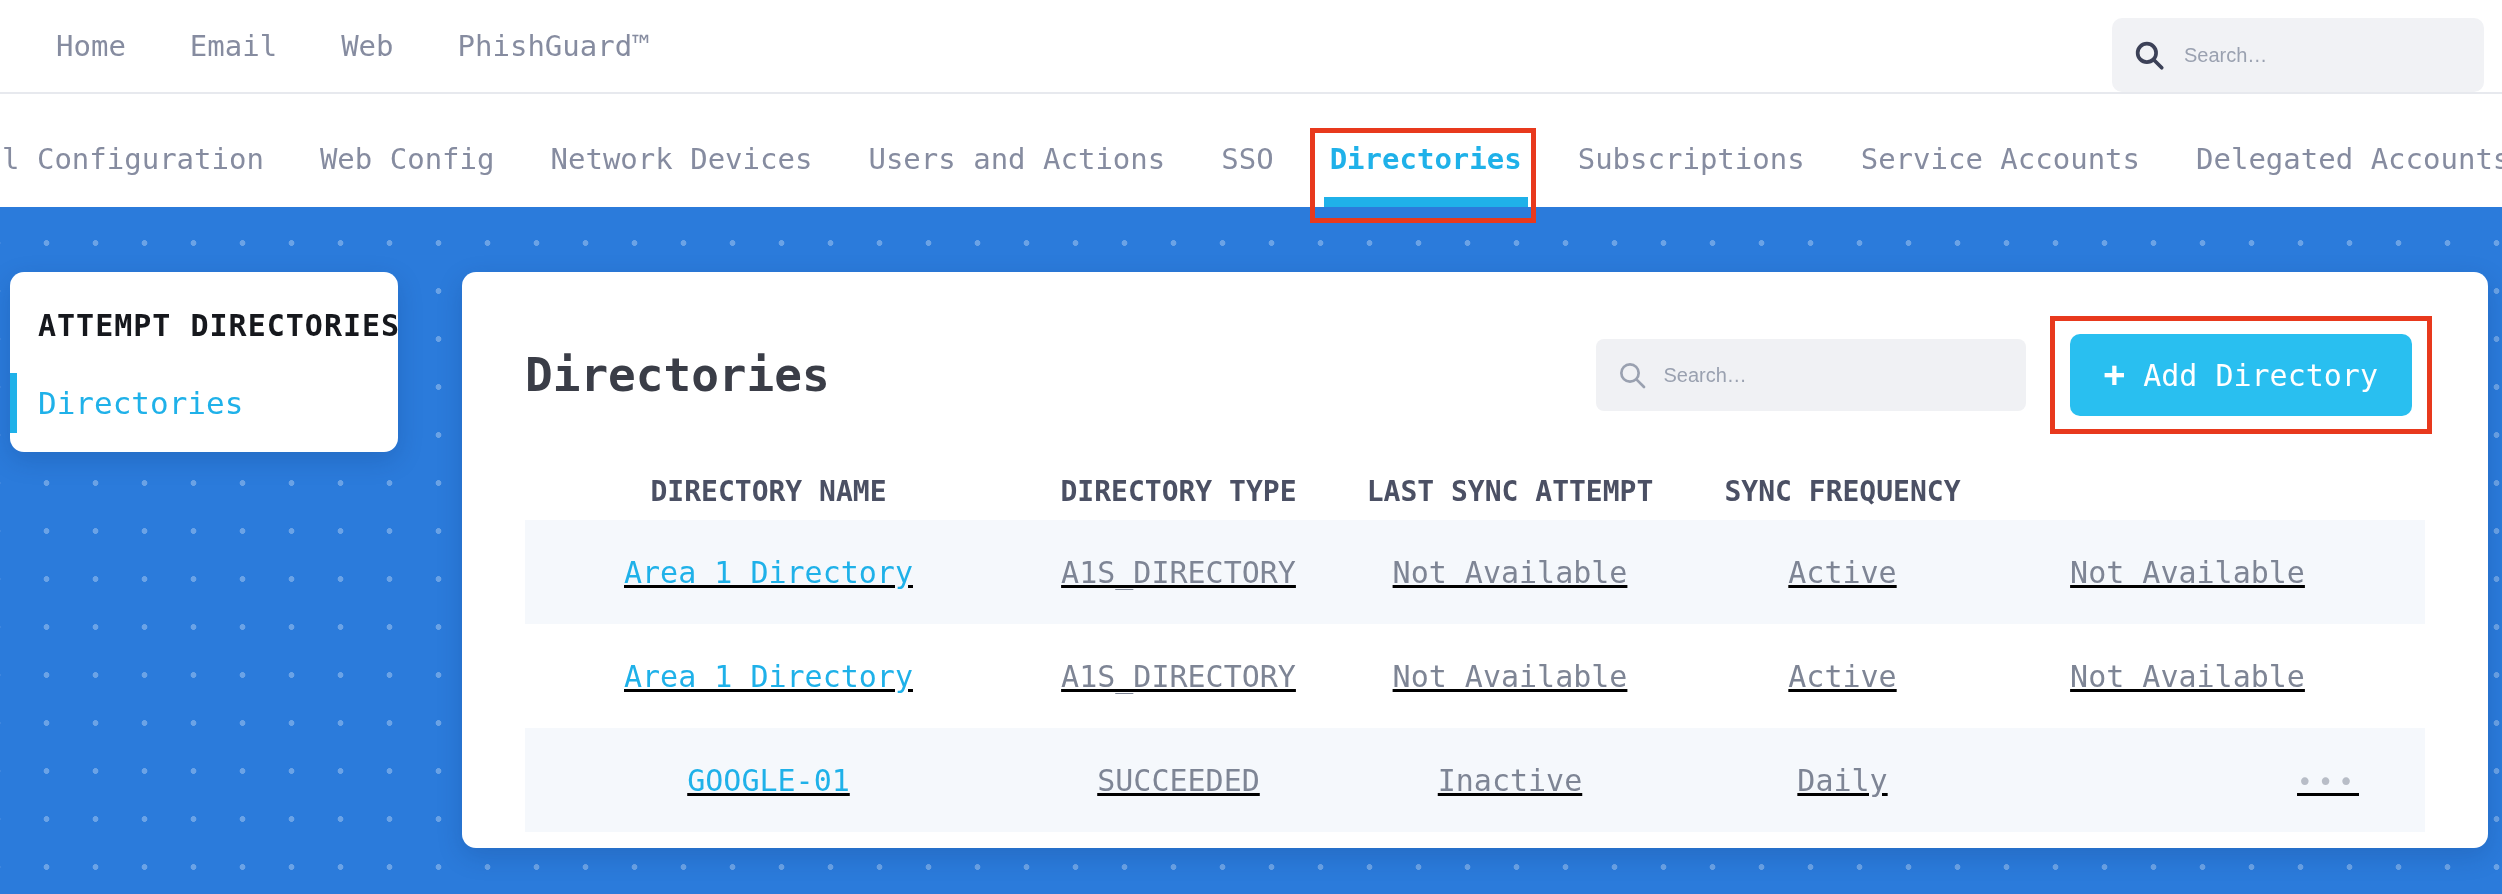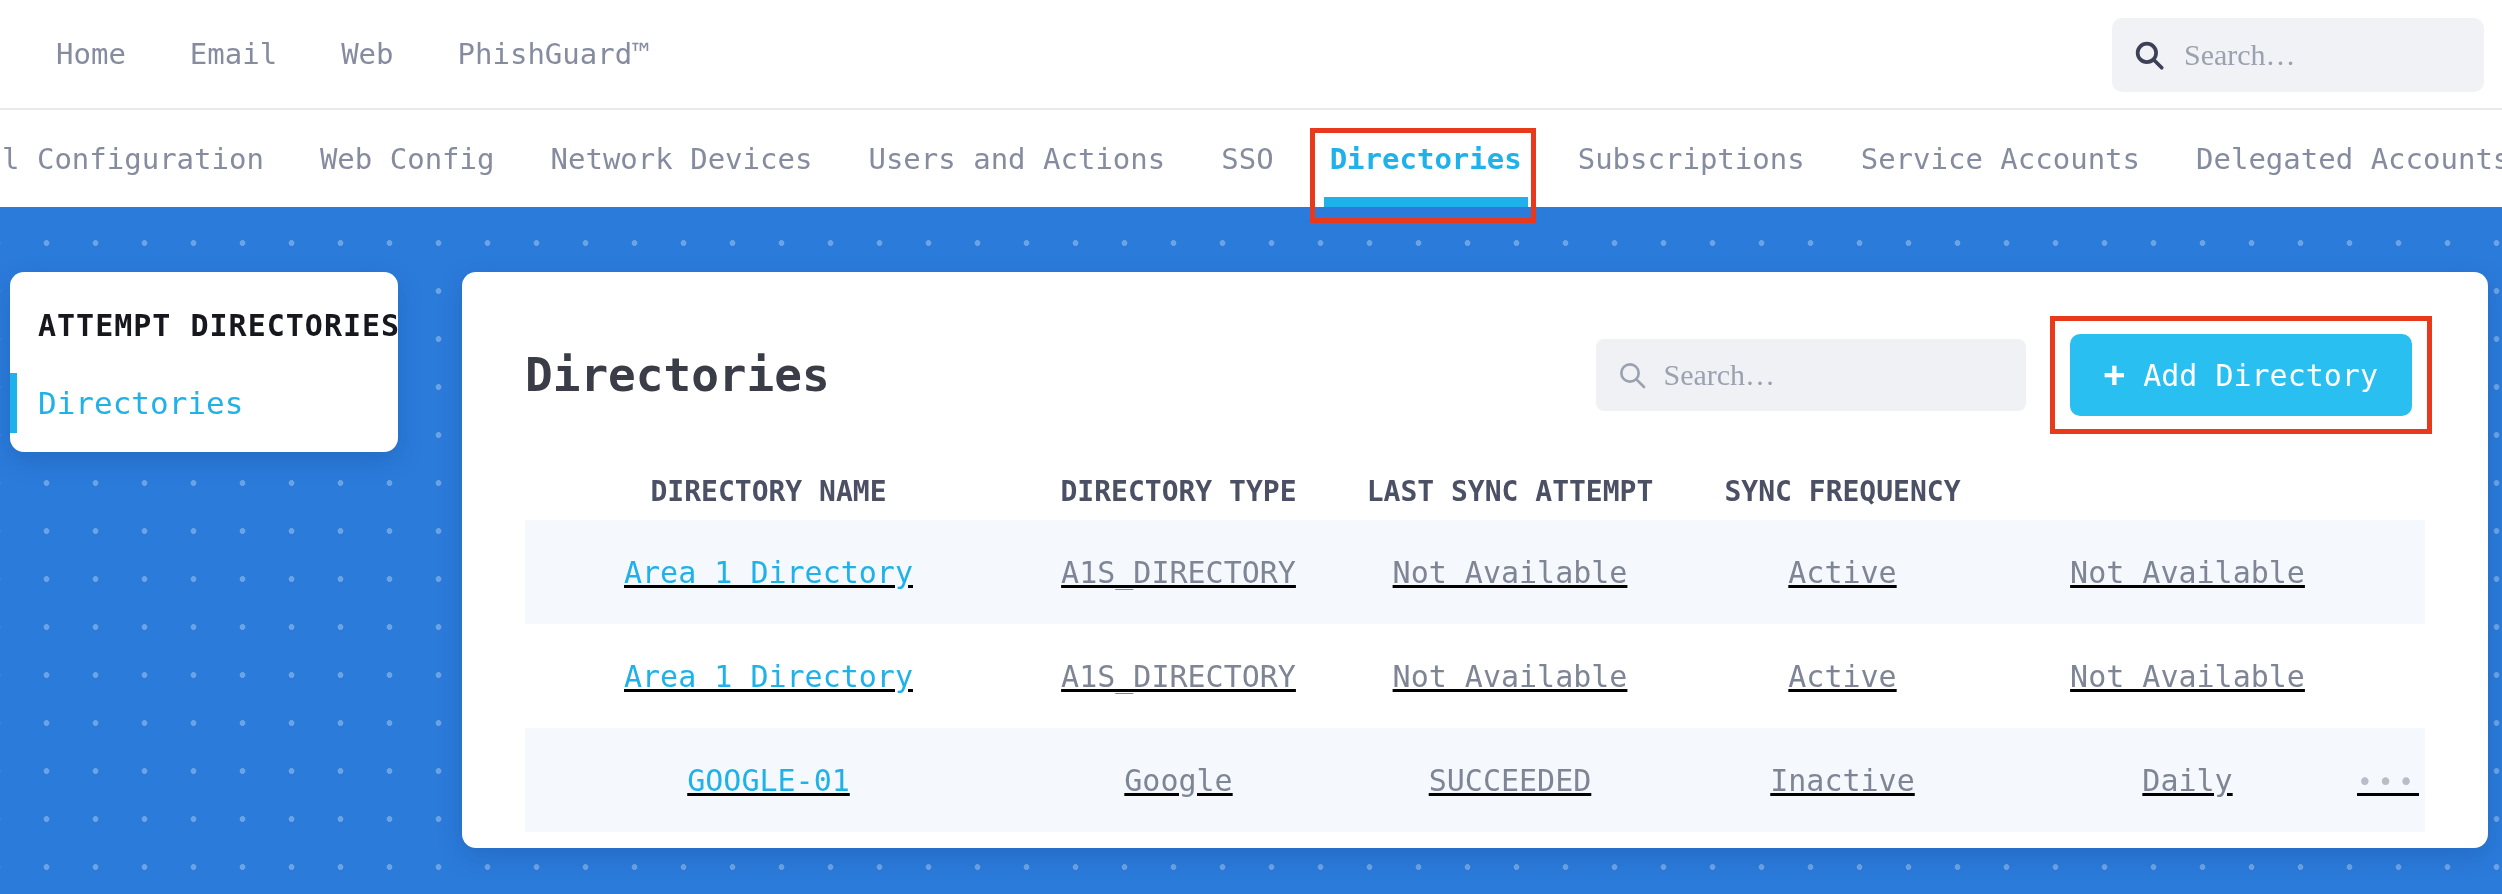--- a/index.html
+++ b/index.html
@@ -6,28 +6,28 @@
     --background_blue:#2b7bdb; --background_dot:#6aa2e6; --accent_cyan:#1fb1e9;
     --button_cyan:#29bff0; --annotation_red:#e8391d; --nav_text:#868ca0;
     --table_header_text:#4b5064; --table_cell_text:#7e8595; --title_text:#3a3d47;
   }
   *{box-sizing:border-box; margin:0; padding:0;}
   html,body{width:2502px; height:894px; overflow:hidden;}
   body{font-family:"DejaVu Sans Mono","Liberation Mono",monospace; background:#fff;}
   .screen{position:relative; width:2502px; height:894px; overflow:hidden;}
 
   
-  .topnav{position:absolute; left:0; top:0; width:2502px; height:110px; background:#fff;
+  .topnav{position:absolute; left:0; top:0; width:2502px; height:94px; background:#fff;
           border-bottom:2px solid #e7e9ee; display:flex; align-items:center; z-index:6;}
   .topnav-items{display:flex; align-items:center; gap:64px; padding-left:56px;}
   .topnav-item{color:var(--nav_text); font-size:29px; text-decoration:none; cursor:pointer; white-space:nowrap;}
   .searchbox{display:flex; align-items:center; background:#f1f2f5; border-radius:10px;}
   .searchbox svg{flex:0 0 auto;}
-  .searchbox input{border:none; outline:none; background:transparent; font-family:Liberation Serif, serif;
-                   font-size:30px; color:#701a75; width:100%;}
+  .searchbox input{border:none; outline:none; background:transparent; font-family:Liberation Sans, sans-serif;
+                   font-size:20px; color:#701a75; width:100%;}
   .searchbox input::placeholder{color:#9aa1b0;}
   .topsearch{position:absolute; right:18px; top:18px; width:372px; height:74px; padding:0 20px; gap:18px;}
 
   
   .subnav{position:absolute; left:0; top:110px; width:2502px; height:97px; background:#fff;
           display:flex; align-items:center; gap:56px; padding-left:2px; z-index:5; overflow:visible;}
   .subnav-item{color:var(--nav_text); font-size:29px; white-space:nowrap; cursor:pointer;
                height:100%; display:flex; align-items:center; position:relative;}
   .subnav-item.active{color:var(--accent_cyan); font-weight:bold;}
   .tab-underline{position:absolute; left:-6px; right:-6px; bottom:0; height:10px; background:var(--accent_cyan);}
@@ -172,21 +172,20 @@
           <div class="trow tbody-row">
     <span class="cell name">Area 1 Directory</span>
     <span class="cell">A1S_DIRECTORY</span>
     <span class="cell">Not Available</span>
     <span class="cell">Active</span>
     <span class="cell">Not Available</span>
     <span class="cell actions"></span>
   </div>
           <div class="trow tbody-row tint">
     <span class="cell name">GOOGLE-01</span>
-    <span class="cell">Google</span>
     <span class="cell">SUCCEEDED</span>
     <span class="cell">Inactive</span>
     <span class="cell">Daily</span>
     <span class="cell actions"><span class="ellipsis">•••</span></span>
   </div>
         </div>
     </div>
   </main>
 
 </div>

